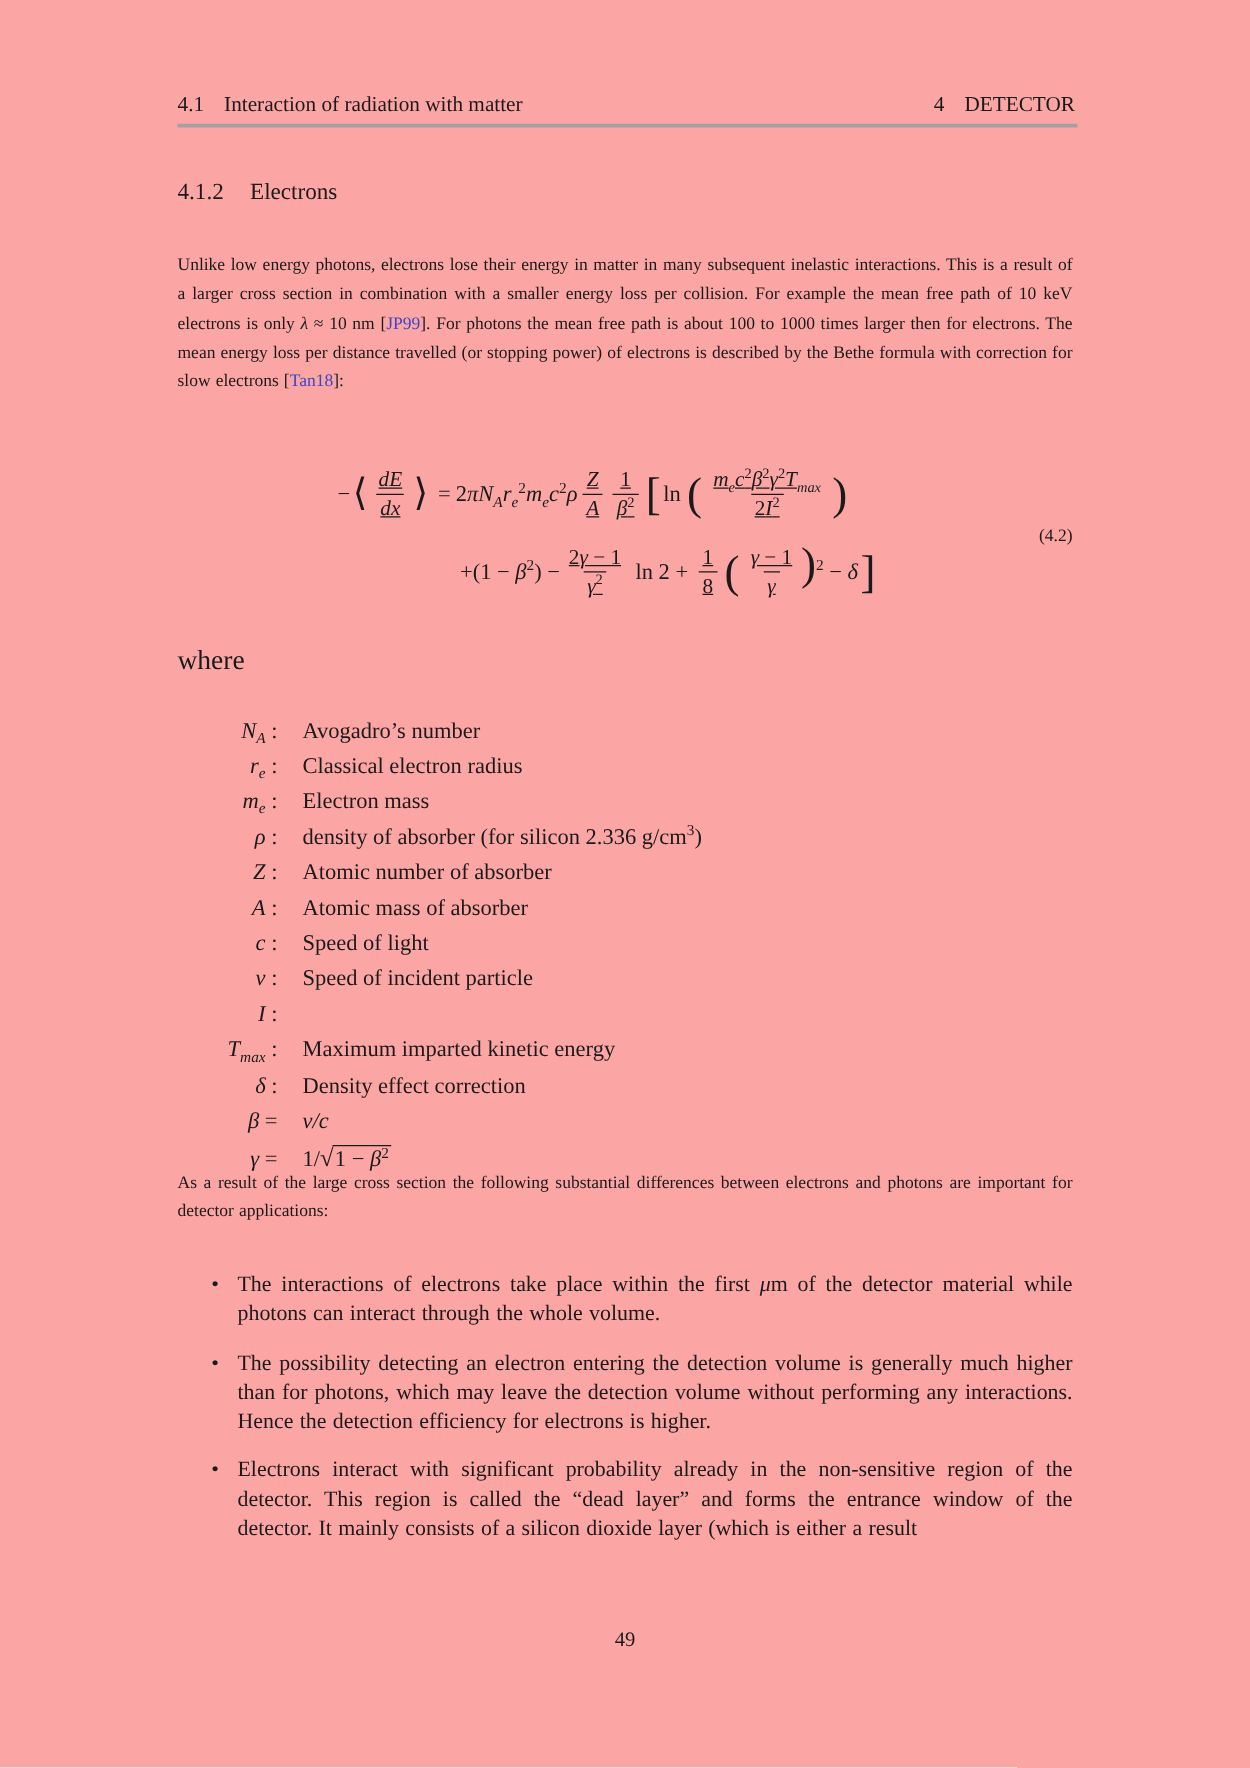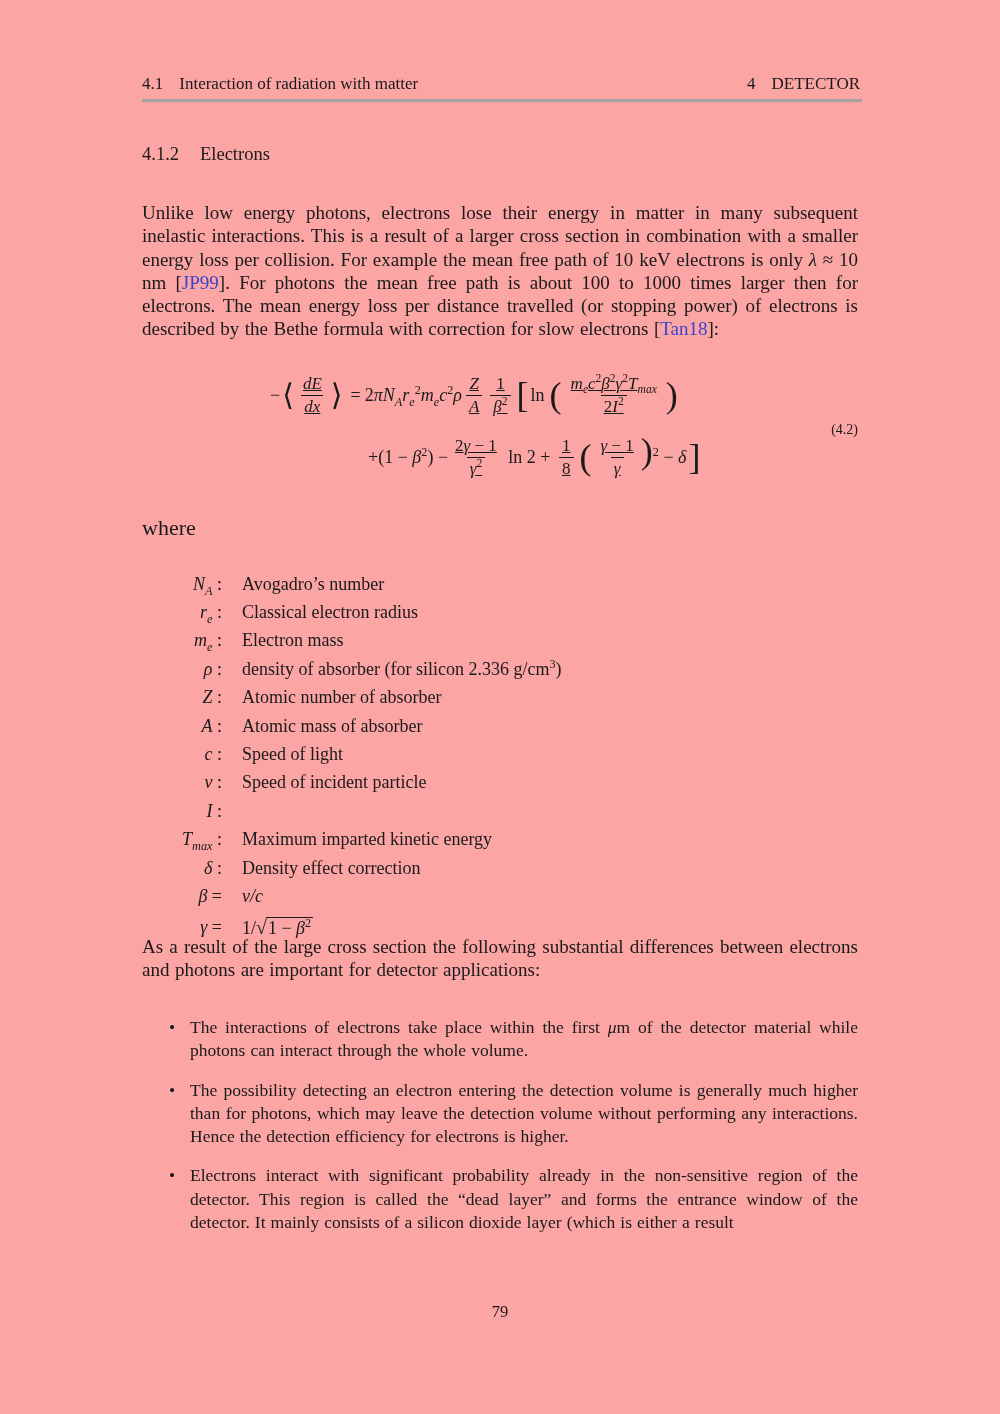--- a/index.html
+++ b/index.html
@@ -9,21 +9,21 @@
   }
   
   .pagehead{position:absolute;top:74px;left:142px;width:718px;display:flex;
     justify-content:space-between;font-size:17px;}
   .pagehead .num{margin-right:16px;}
   .headrule{position:absolute;top:99px;left:142px;width:720px;height:3px;background:#a2a2a2;}
   
   .sechead{position:absolute;top:144px;left:142px;font-weight:normal;font-size:18.5px;}
   .sechead .secnum{margin-right:21px;}
   
-  .para{position:absolute;left:142px;width:716px;font-size:19px;line-height:23.3px;
+  .para{position:absolute;left:142px;width:716px;font-size:14px;line-height:23.3px;
     text-align:justify;word-spacing:0.04em;}
   .p1{top:201px;}
   .p2{top:935px;}
   .cite{color:#3a46c8;text-decoration:none;cursor:pointer;}
   .mi{font-style:italic;font-family:"Liberation Serif",serif;font-weight:normal;}
   sub,sup{font-size:68%;line-height:0;}
   
   .formula{position:absolute;top:366px;left:142px;width:716px;height:130px;font-size:18px;}
   .fline{display:flex;align-items:center;}
   .l1{margin-left:128px;height:58px;}
@@ -194,15 +194,15 @@
     <div class="bitem">
       <span class="bdot">•</span>
       <span>The possibility detecting an electron entering the detection volume is generally much higher than for photons, which may leave the detection volume without performing any interactions. Hence the detection efficiency for electrons is higher.</span>
     </div>
     <div class="bitem">
       <span class="bdot">•</span>
       <span>Electrons interact with significant probability already in the non-sensitive region of the detector. This region is called the “dead layer” and forms the entrance window of the detector. It mainly consists of a silicon dioxide layer (which is either a result</span>
     </div>
   </div>
 
-  <div class="pageno">79</div>
+  <div class="pageno">49</div>
 
 </div>
 
 </body></html>

